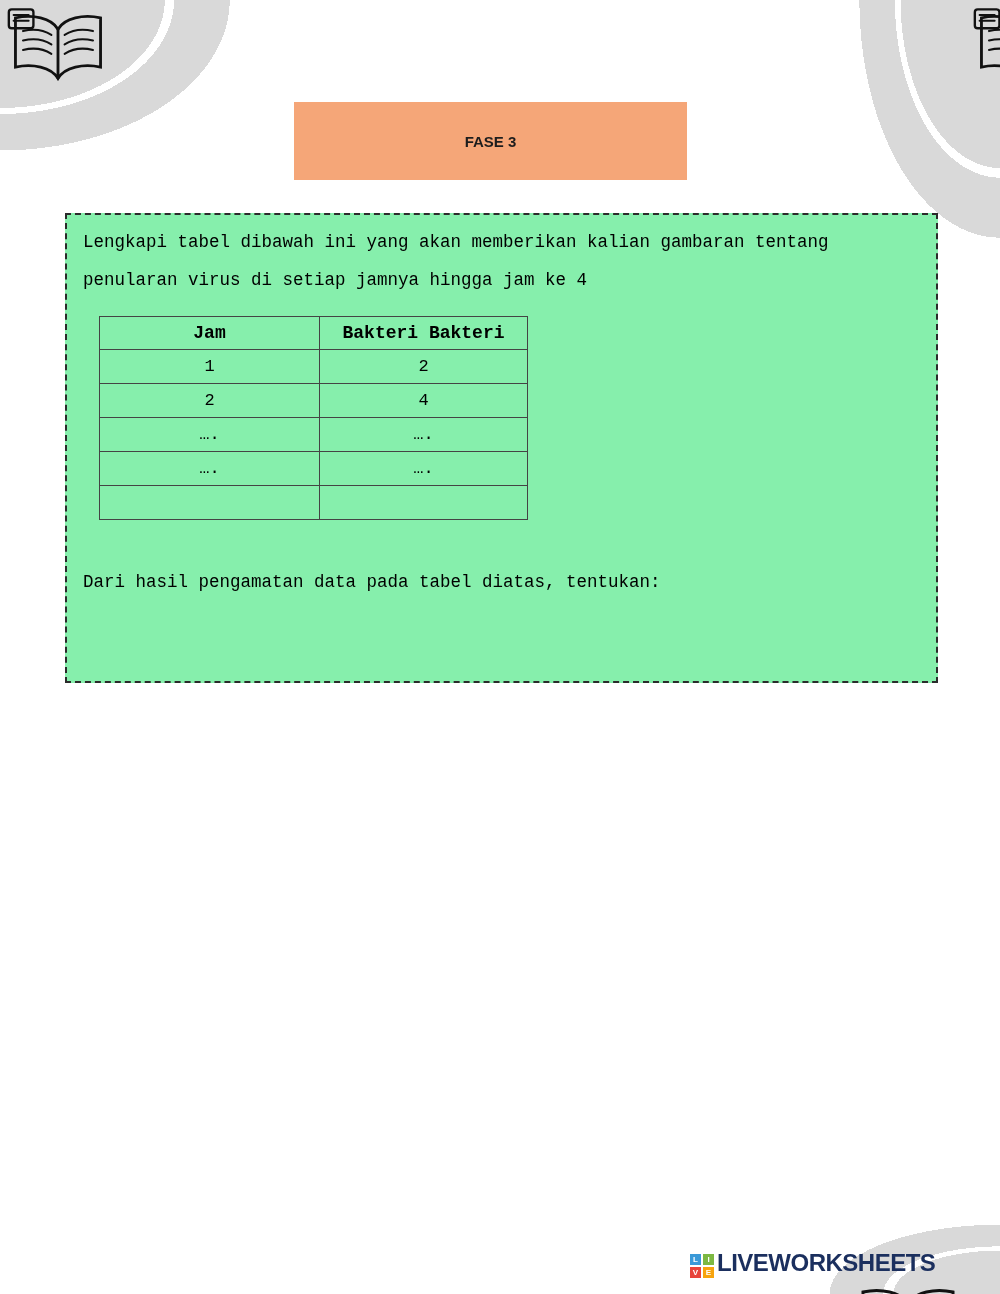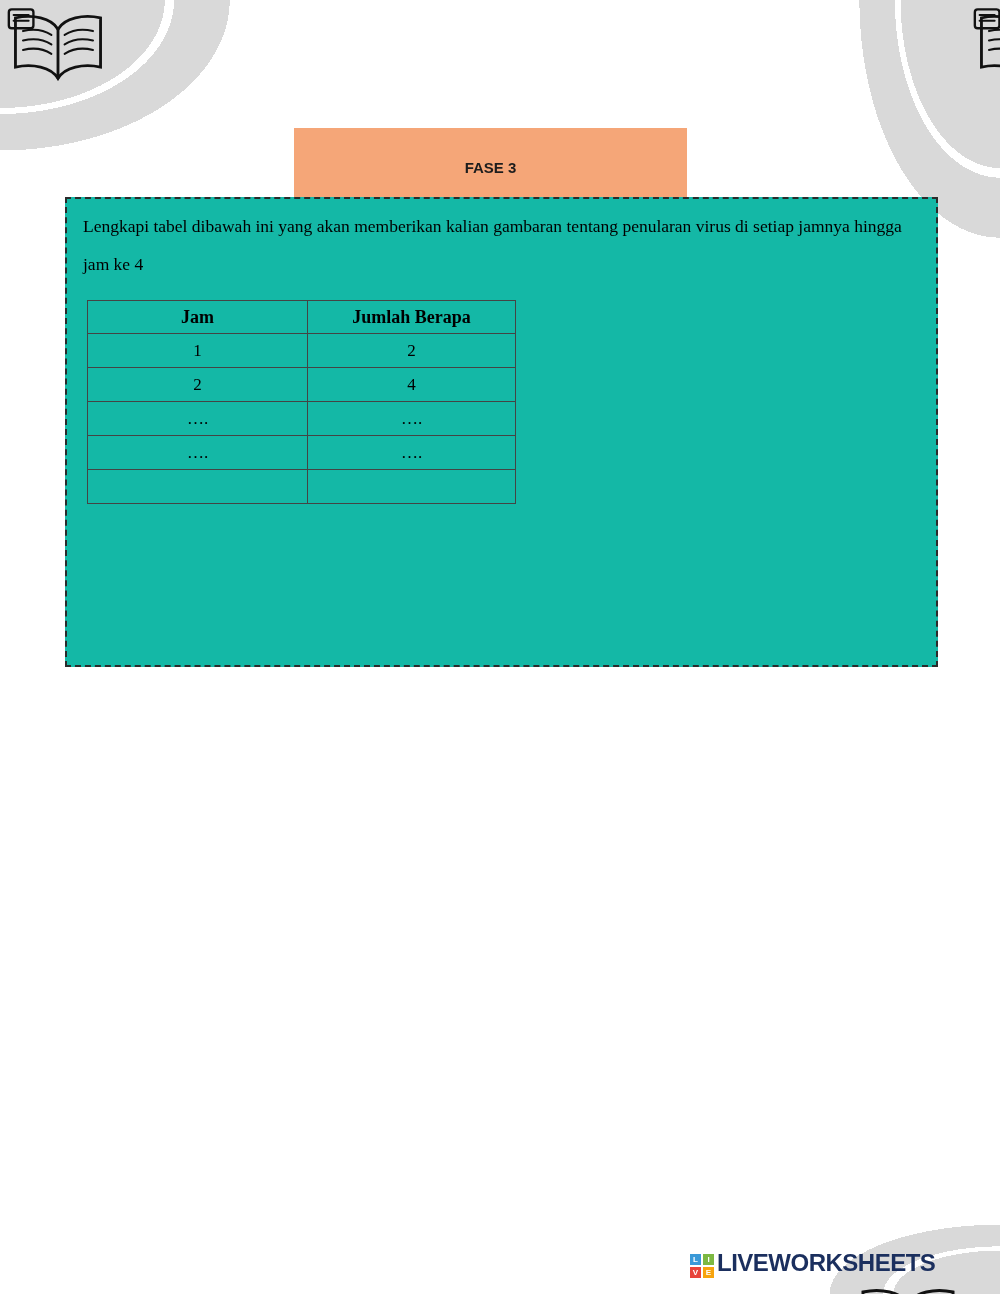--- a/index.html
+++ b/index.html
@@ -29,41 +29,42 @@
   }
 
   .book { position:absolute; }
   .book svg { display:block; }
   .book-tl { left:6px; top:6px; width:104px; height:88px; }
   .book-tr { left:972px; top:6px; width:104px; height:88px; }
   .book-bottom { left:852px; top:1280px; width:112px; height:92px; }
 
   
   .phase-box {
-    position:absolute; left:294px; top:128px; width:393px; height:78px;
+    position:absolute; left:294px; top:102px; width:393px; height:78px;
     background:#f5a678; text-align:center;
     font-family:"Liberation Sans", sans-serif; font-weight:bold;
     color:#1d1d1d; display:flex; flex-direction:column;
     justify-content:center; gap:15px; padding:6px 8px;
   }
   .phase-box .phase-label { font-size:15px; }
   .phase-box .phase-title { font-size:15px; }
 
   
   .content-box {
-    position:absolute; left:65px; top:197px; width:873px; height:470px;
-    border:2px dashed #2b2b2b; background:#14b8a6;
+    position:absolute; left:65px; top:213px; width:873px; height:470px;
+    border:2px dashed #2b2b2b; background:#86efac;
     padding:8px 16px 0 16px;
+    font-family:Liberation Mono, monospace;
   }
   .instruction {
     font-size:17.5px; line-height:38px; color:#000;
   }
 
   table.bacteria {
-    border-collapse:collapse; margin-top:17px; margin-left:4px;
+    border-collapse:collapse; margin-top:17px; margin-left:16px;
     font-size:17px; color:#000;
   }
   table.bacteria th, table.bacteria td {
     border:1px solid #444; text-align:center; vertical-align:middle;
     height:34px; padding:0 4px;
   }
   table.bacteria th { font-size:18px; font-weight:bold; height:33px; }
   .col-jam { width:220px; }
   .col-jumlah { width:208px; }
 
@@ -131,21 +132,21 @@
     <div class="phase-label">FASE 3</div>
   </div>
 
   <div class="content-box">
     <p class="instruction">Lengkapi tabel dibawah ini yang akan memberikan kalian gambaran tentang penularan virus di setiap jamnya hingga jam ke 4</p>
 
     <table class="bacteria">
       <thead>
         <tr>
           <th class="col-jam">Jam</th>
-          <th class="col-jumlah">Jumlah Berapa</th>
+          <th class="col-jumlah">Bakteri Bakteri</th>
         </tr>
       </thead>
       <tbody>
         <tr>
           <td>1</td>
           <td>2</td>
         </tr>
         <tr>
           <td>2</td>
           <td>4</td>
@@ -158,20 +159,21 @@
           <td>….</td>
           <td>….</td>
         </tr>
         <tr>
           <td></td>
           <td></td>
         </tr>
       </tbody>
     </table>
 
+    <p class="question-intro">Dari hasil pengamatan data pada tabel diatas, tentukan:</p>
   </div>
 
   <div class="footer-logo">
     <div class="logo-grid">
       <span style="background: rgb(58, 153, 216);">L</span>
       <span style="background: rgb(124, 184, 66);">I</span>
       <span style="background: rgb(232, 67, 58);">V</span>
       <span style="background: rgb(247, 164, 14);">E</span>
     </div>
     <span class="brand">LIVEWORKSHEETS</span>

